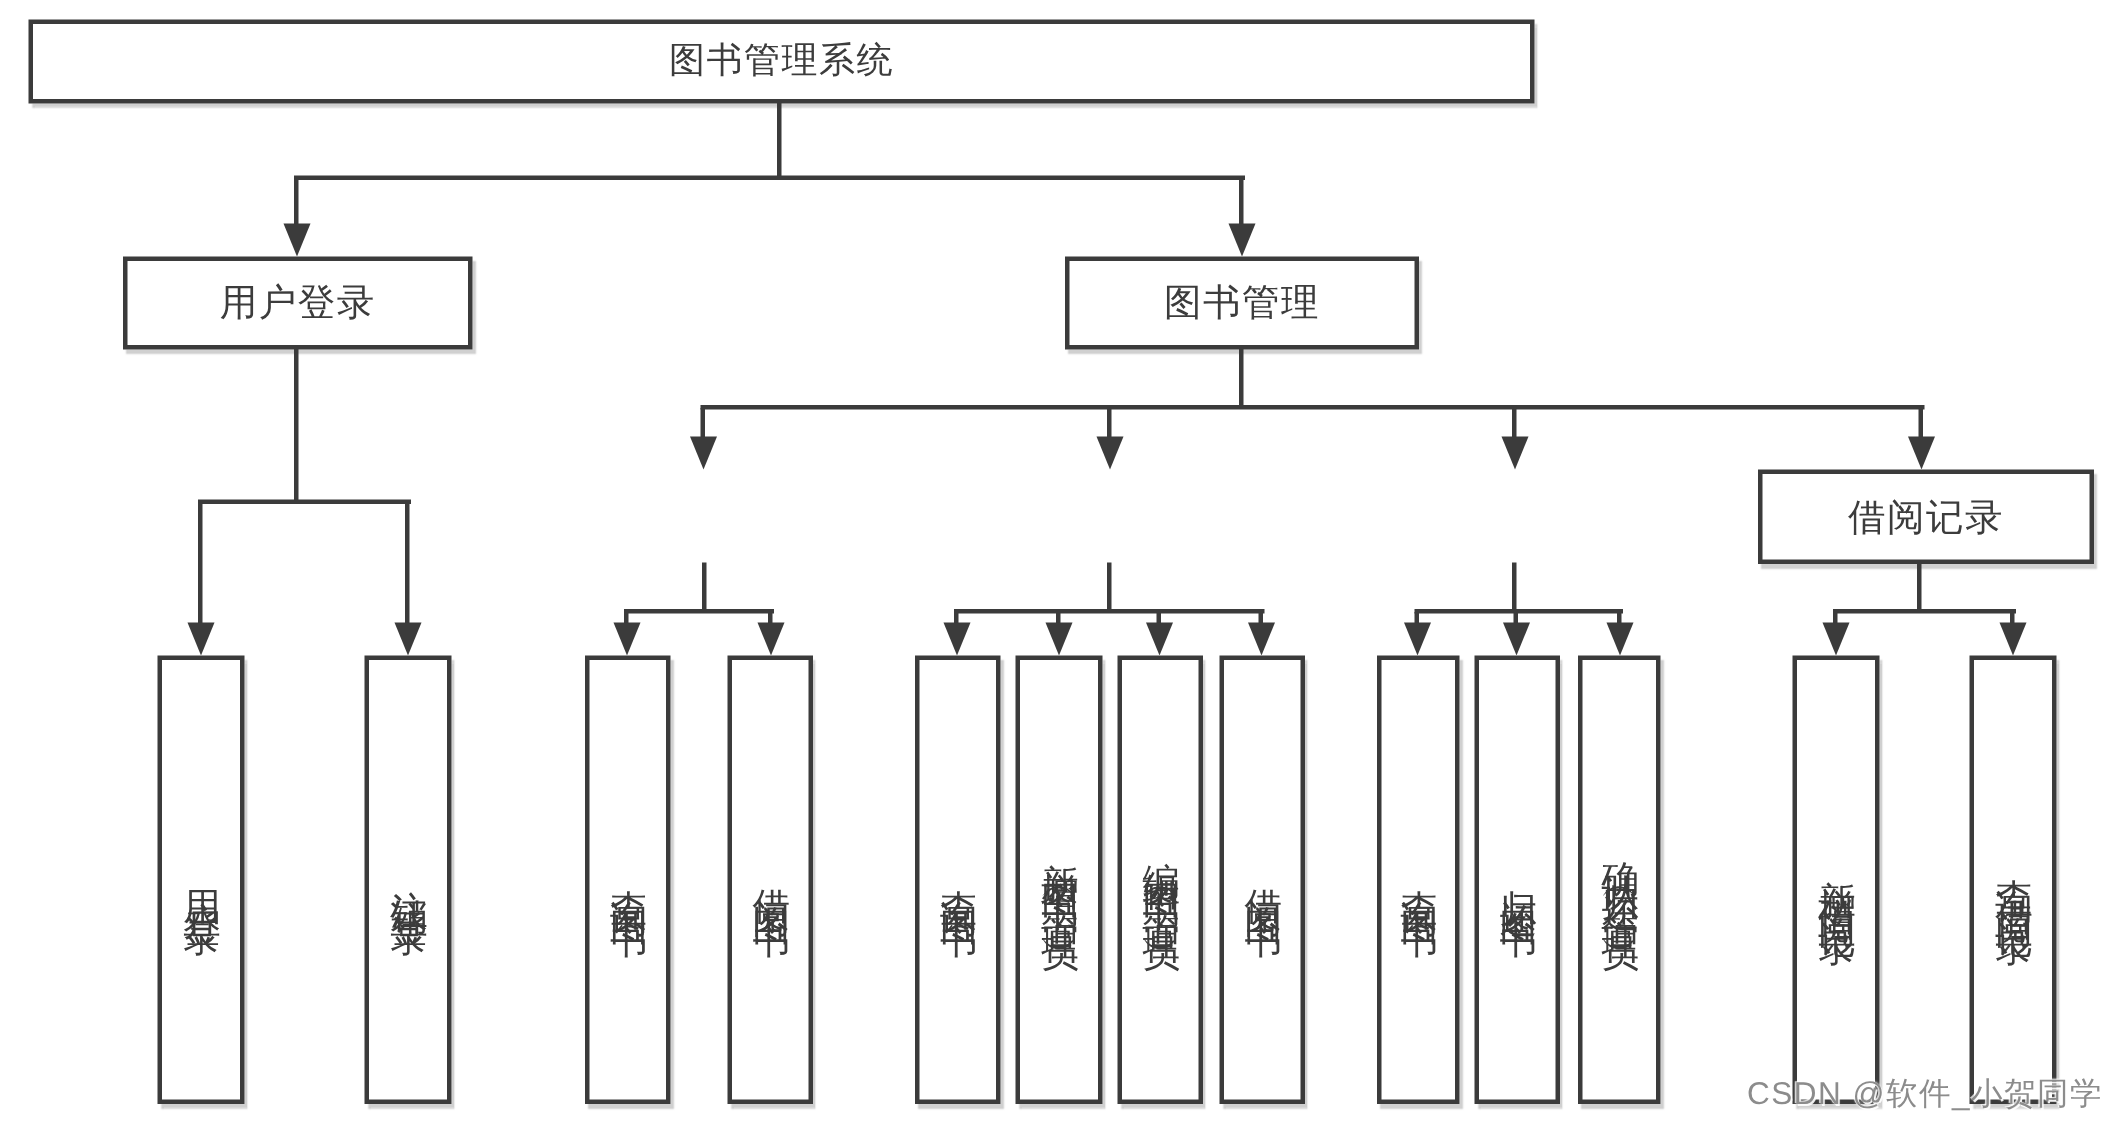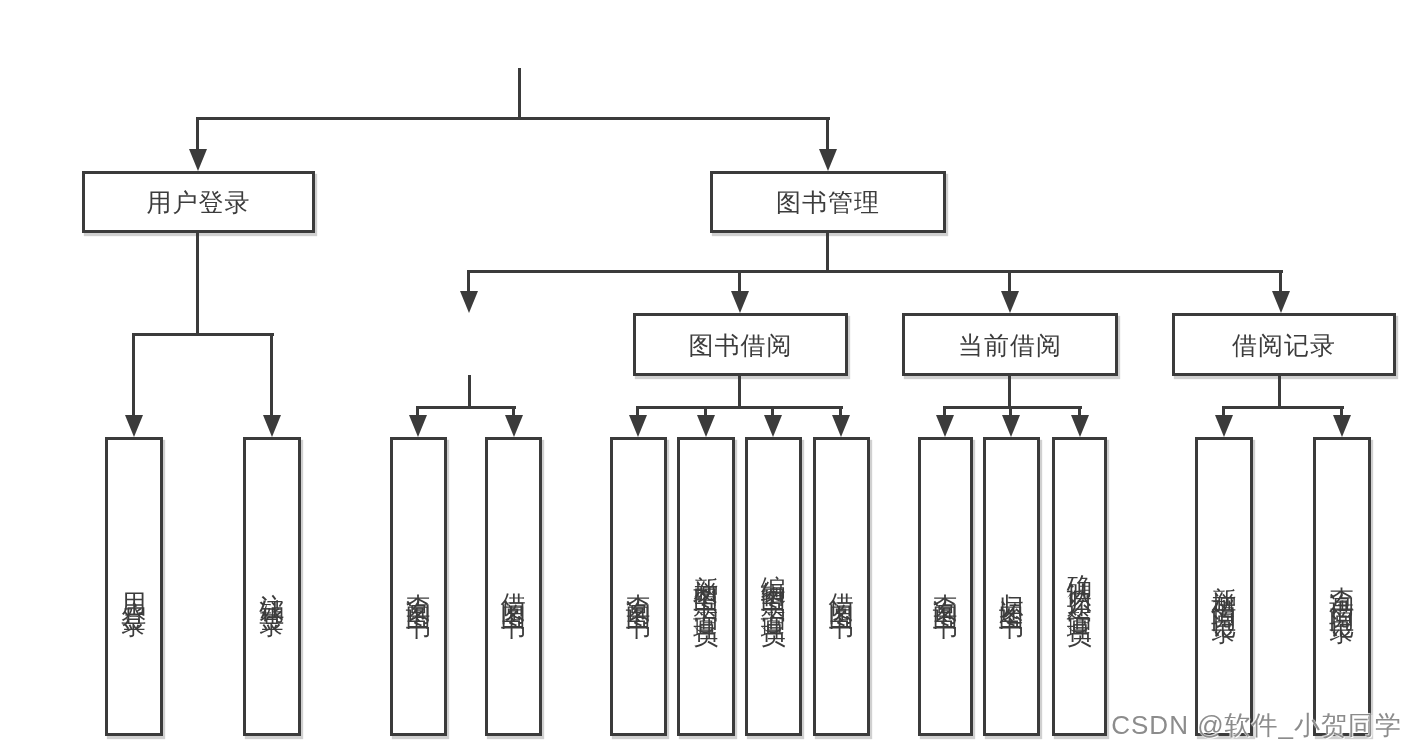--- a/index.html
+++ b/index.html
@@ -22,30 +22,33 @@
   }
   .vl { position:absolute; width:3px; background:#3b3b3b; }
   .hl { position:absolute; height:3px; background:#3b3b3b; }
   .ah {
     position:absolute; width:0; height:0;
     border-left:9px solid transparent; border-right:9px solid transparent;
     border-top:22px solid #3b3b3b;
   }
   .watermark {
     position:absolute; right:3px; bottom:4px;
-    font-size:26px; letter-spacing:1px; color:#8c8c8c; white-space:nowrap;
+    font-size:21px; letter-spacing:1px; color:#8c8c8c; white-space:nowrap;
     text-shadow:1px 1px 0 rgba(255,255,255,0.9), -1px -1px 0 rgba(255,255,255,0.7), 0 0 2px #ffffff;
     margin-top:45px;
   }
 </style>
 </head>
 <body>
 
 <div class="canvas">
 
+  <div class="box root-box" style="left:19px;top:13px;width:1004px;height:56px">
+    <span class="hlabel">图书管理系统</span>
+  </div>
 
   <div class="vl" style="left:518px;top:68px;height:51px"></div>
   <div class="hl" style="left:196px;top:117px;width:634px"></div>
   <div class="vl" style="left:196px;top:119px;height:31px"></div>
   <div class="ah" style="left:189px;top:149px"></div>
   <div class="vl" style="left:826px;top:119px;height:31px"></div>
   <div class="ah" style="left:819px;top:149px"></div>
 
   <div class="box" style="left:82px;top:171px;width:233px;height:62px">
     <span class="hlabel">用户登录</span>
@@ -65,26 +68,20 @@
   <div class="hl" style="left:467px;top:270px;width:816px"></div>
   <div class="vl" style="left:467px;top:272px;height:21px"></div>
   <div class="ah" style="left:460px;top:291px"></div>
   <div class="vl" style="left:738px;top:272px;height:21px"></div>
   <div class="ah" style="left:731px;top:291px"></div>
   <div class="vl" style="left:1008px;top:272px;height:21px"></div>
   <div class="ah" style="left:1001px;top:291px"></div>
   <div class="vl" style="left:1279px;top:272px;height:21px"></div>
   <div class="ah" style="left:1272px;top:291px"></div>
 
-  <div class="box" style="left:633px;top:313px;width:215px;height:63px">
-    <span class="hlabel">图书借阅</span>
-  </div>
-  <div class="box" style="left:902px;top:313px;width:216px;height:63px">
-    <span class="hlabel">当前借阅</span>
-  </div>
   <div class="box" style="left:1172px;top:313px;width:224px;height:63px">
     <span class="hlabel">借阅记录</span>
   </div>
 
   <div class="vl" style="left:468px;top:375px;height:33px"></div>
   <div class="hl" style="left:416px;top:406px;width:100px"></div>
   <div class="vl" style="left:416px;top:408px;height:9px"></div>
   <div class="ah" style="left:409px;top:415px"></div>
   <div class="vl" style="left:512px;top:408px;height:9px"></div>
   <div class="ah" style="left:505px;top:415px"></div>

